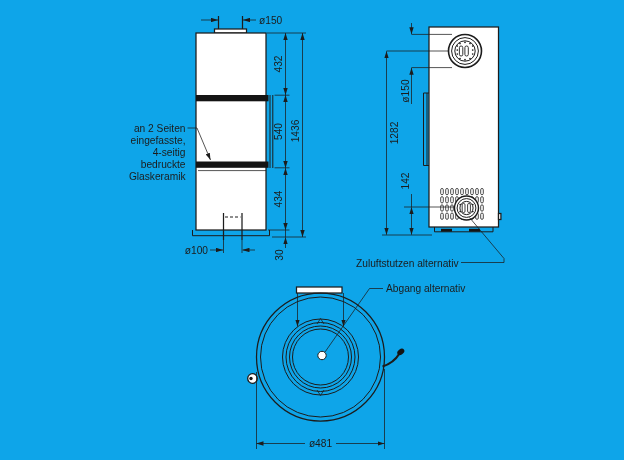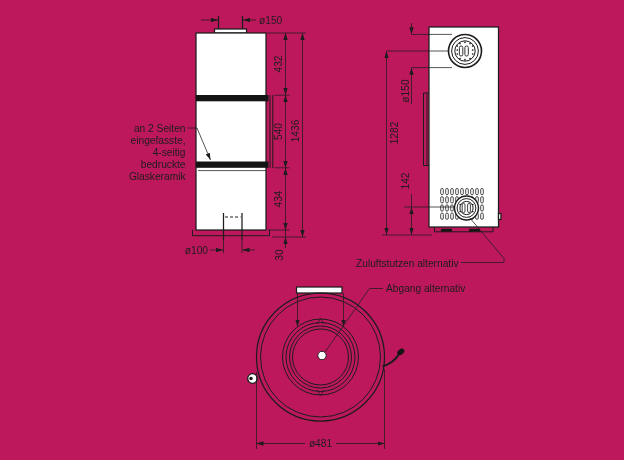--- a/index.html
+++ b/index.html
@@ -1,16 +1,16 @@
 <!DOCTYPE html>
 <html><head>
 <meta charset="utf-8">
 <style>
   html,body { margin:0; padding:0; background:#ffffff; }
-  .stage { position:relative; width:624px; height:460px; background:#be185d; overflow:hidden; }
+  .stage { position:relative; width:624px; height:460px; background:#0ea5e9; overflow:hidden; }
   svg text { font-family:"Liberation Sans", sans-serif; font-size:10.2px; fill:#1c1c1c; }
   .ol   { fill:none; stroke:#1c1c1c; stroke-width:1.25; }
   .olw  { fill:#ffffff; stroke:#1c1c1c; stroke-width:1.25; }
   .thin { fill:none; stroke:#1c1c1c; stroke-width:0.75; }
   .med  { fill:none; stroke:#1c1c1c; stroke-width:1; }
   .blk  { fill:#141414; stroke:none; }
   .dash { stroke-dasharray:3 2; }
   .ds { marker-start:url(#arr); }
   .de { marker-end:url(#arr); }
   .db { marker-start:url(#arr); marker-end:url(#arr); }

